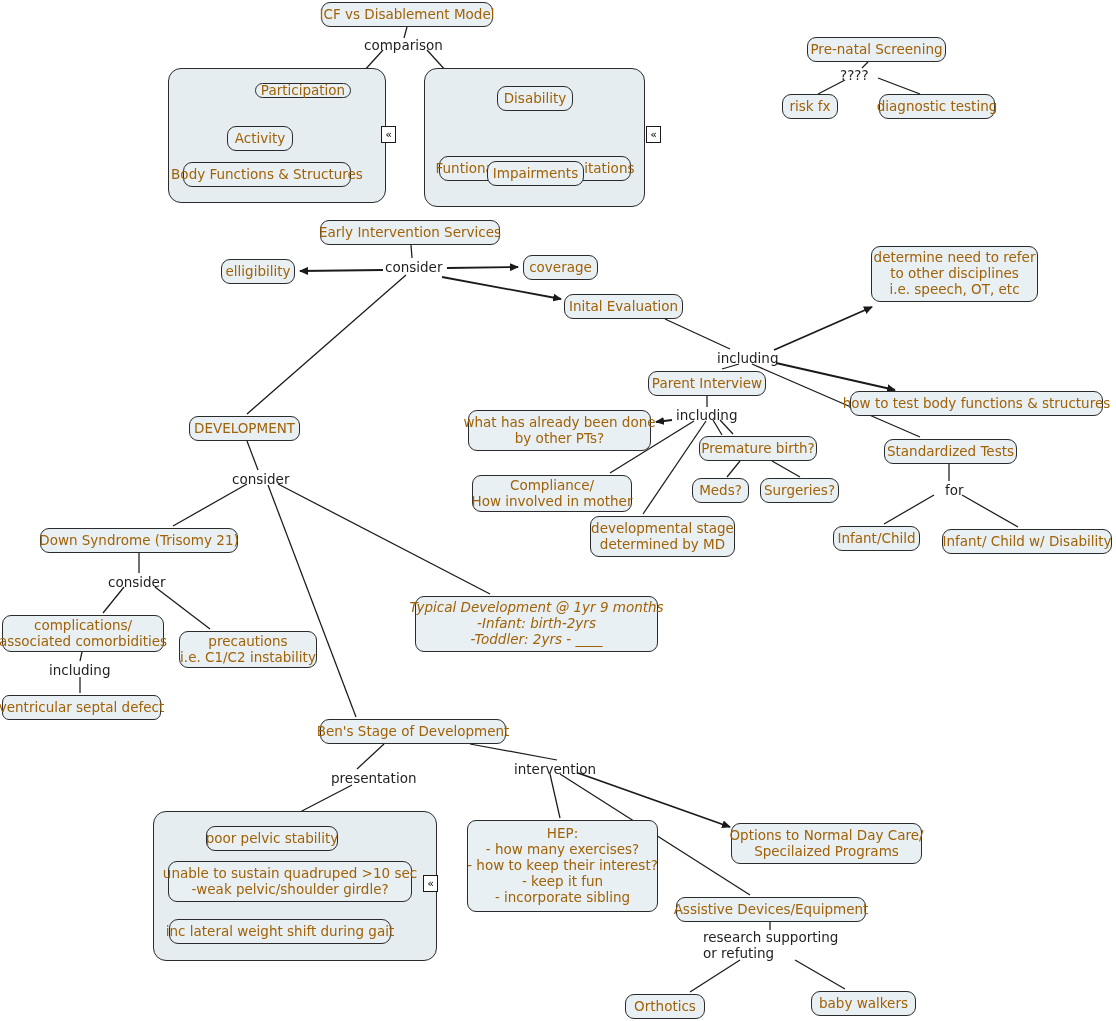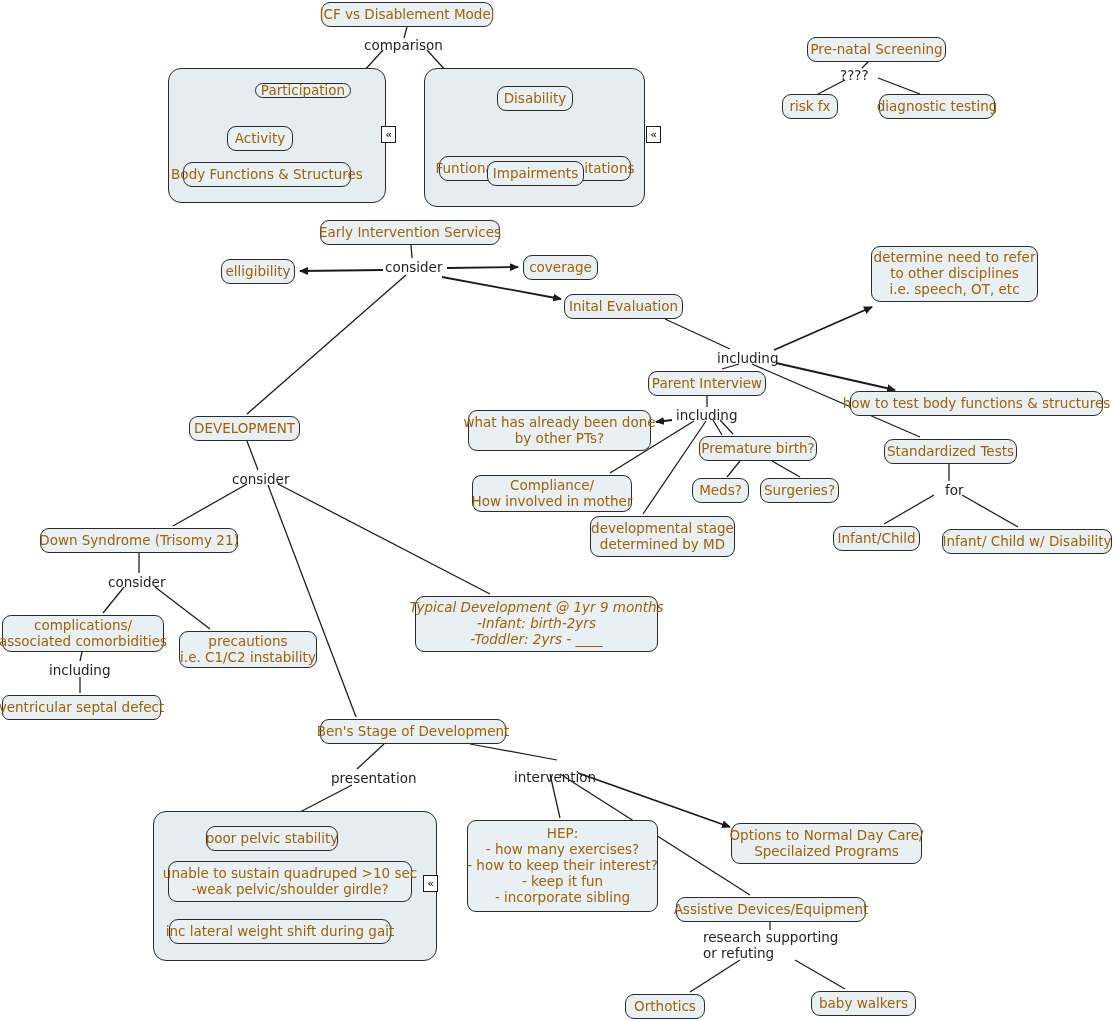--- a/index.html
+++ b/index.html
@@ -202,21 +202,21 @@
       <div class="link-label" style="left: 364px; top: 38px; width: 80px;">comparison</div>
       <div class="link-label" style="left: 840px; top: 68px; width: 40px;">????</div>
       <div class="link-label" style="left: 385px; top: 260px; width: 60px;">consider</div>
       <div class="link-label" style="left: 717px; top: 351px; width: 62px;">including</div>
       <div class="link-label" style="left: 676px; top: 408px; width: 62px;">including</div>
       <div class="link-label" style="left: 232px; top: 472px; width: 60px;">consider</div>
       <div class="link-label" style="left: 945px; top: 483px; width: 25px;">for</div>
       <div class="link-label" style="left: 108px; top: 575px; width: 60px;">consider</div>
       <div class="link-label" style="left: 49px; top: 663px; width: 62px;">including</div>
       <div class="link-label" style="left: 331px; top: 771px; width: 83px;">presentation</div>
-      <div class="link-label" style="left: 514px; top: 762px; width: 80px; margin-top: 8px;">intervention</div>
+      <div class="link-label" style="left: 514px; top: 762px; width: 80px;">intervention</div>
       <div class="link-label" style="left: 703px; top: 930px; width: 128px;">research supporting
 or refuting</div>
     </div>
   <div id="marks-layer">
       <div class="collapse-mark" style="left: 381px; top: 126px;">«</div>
       <div class="collapse-mark" style="left: 646px; top: 126px;">«</div>
       <div class="collapse-mark" style="left: 423px; top: 875px;">«</div>
     </div>
 
 </div>

